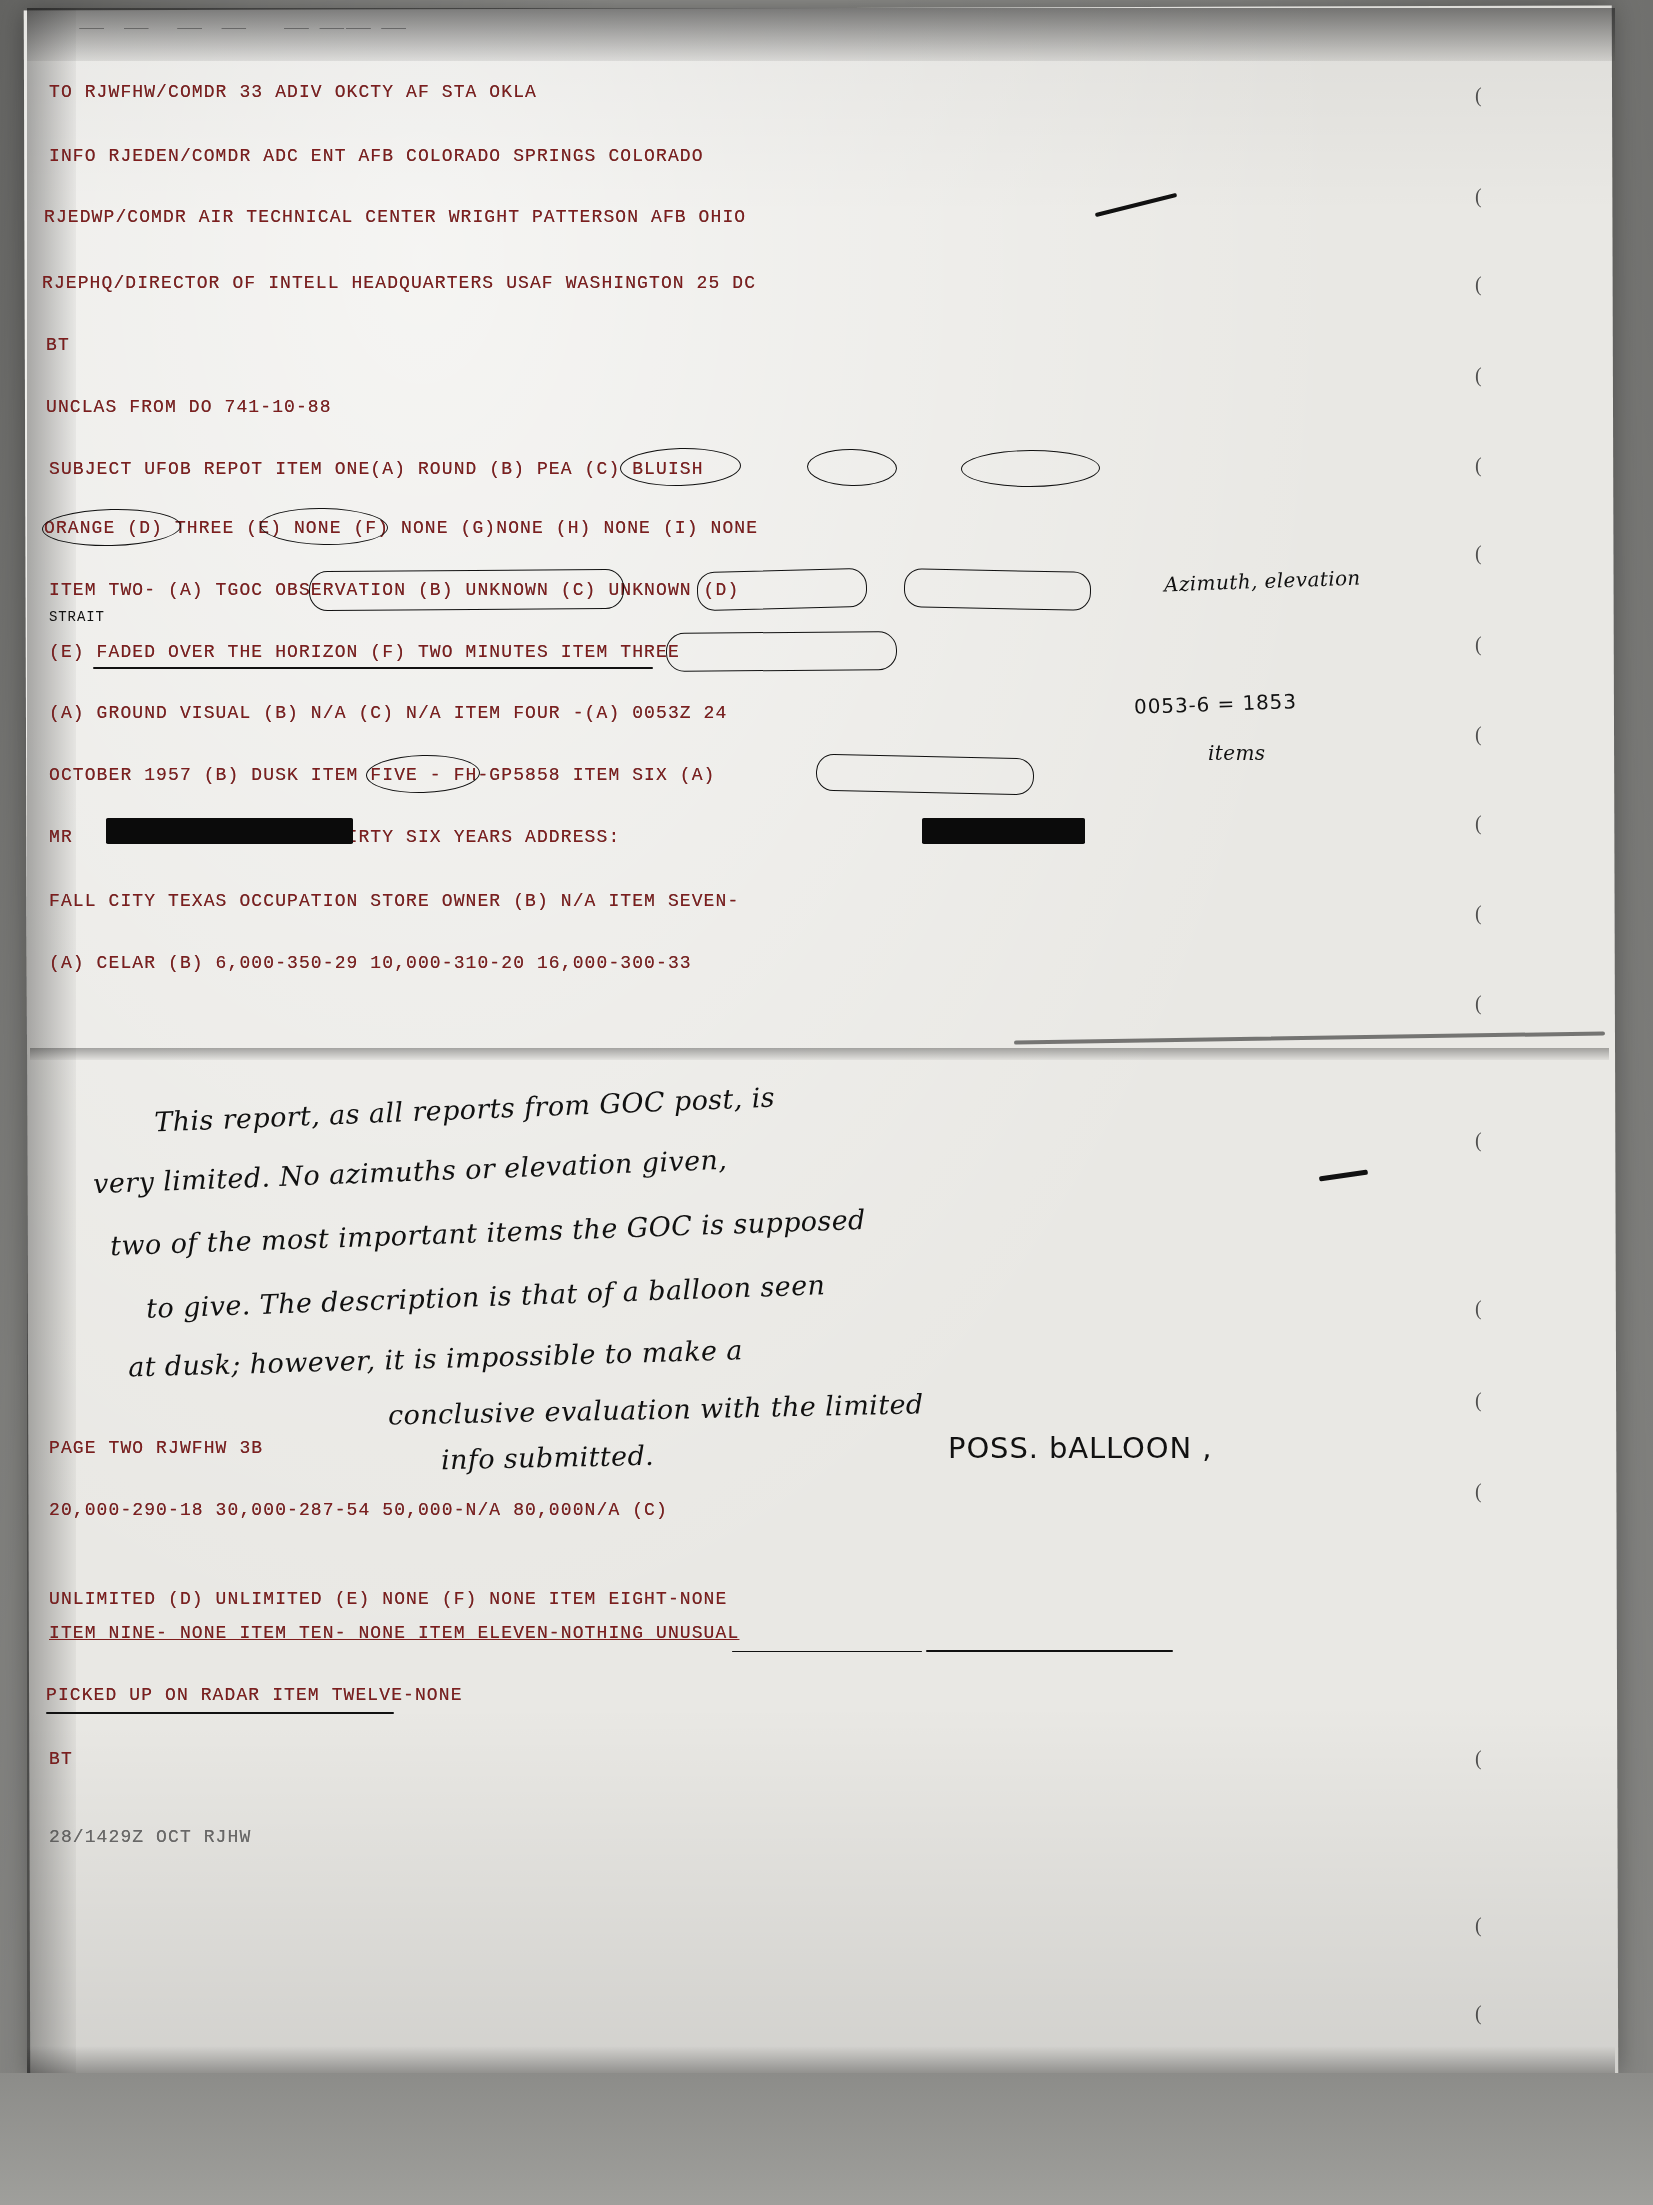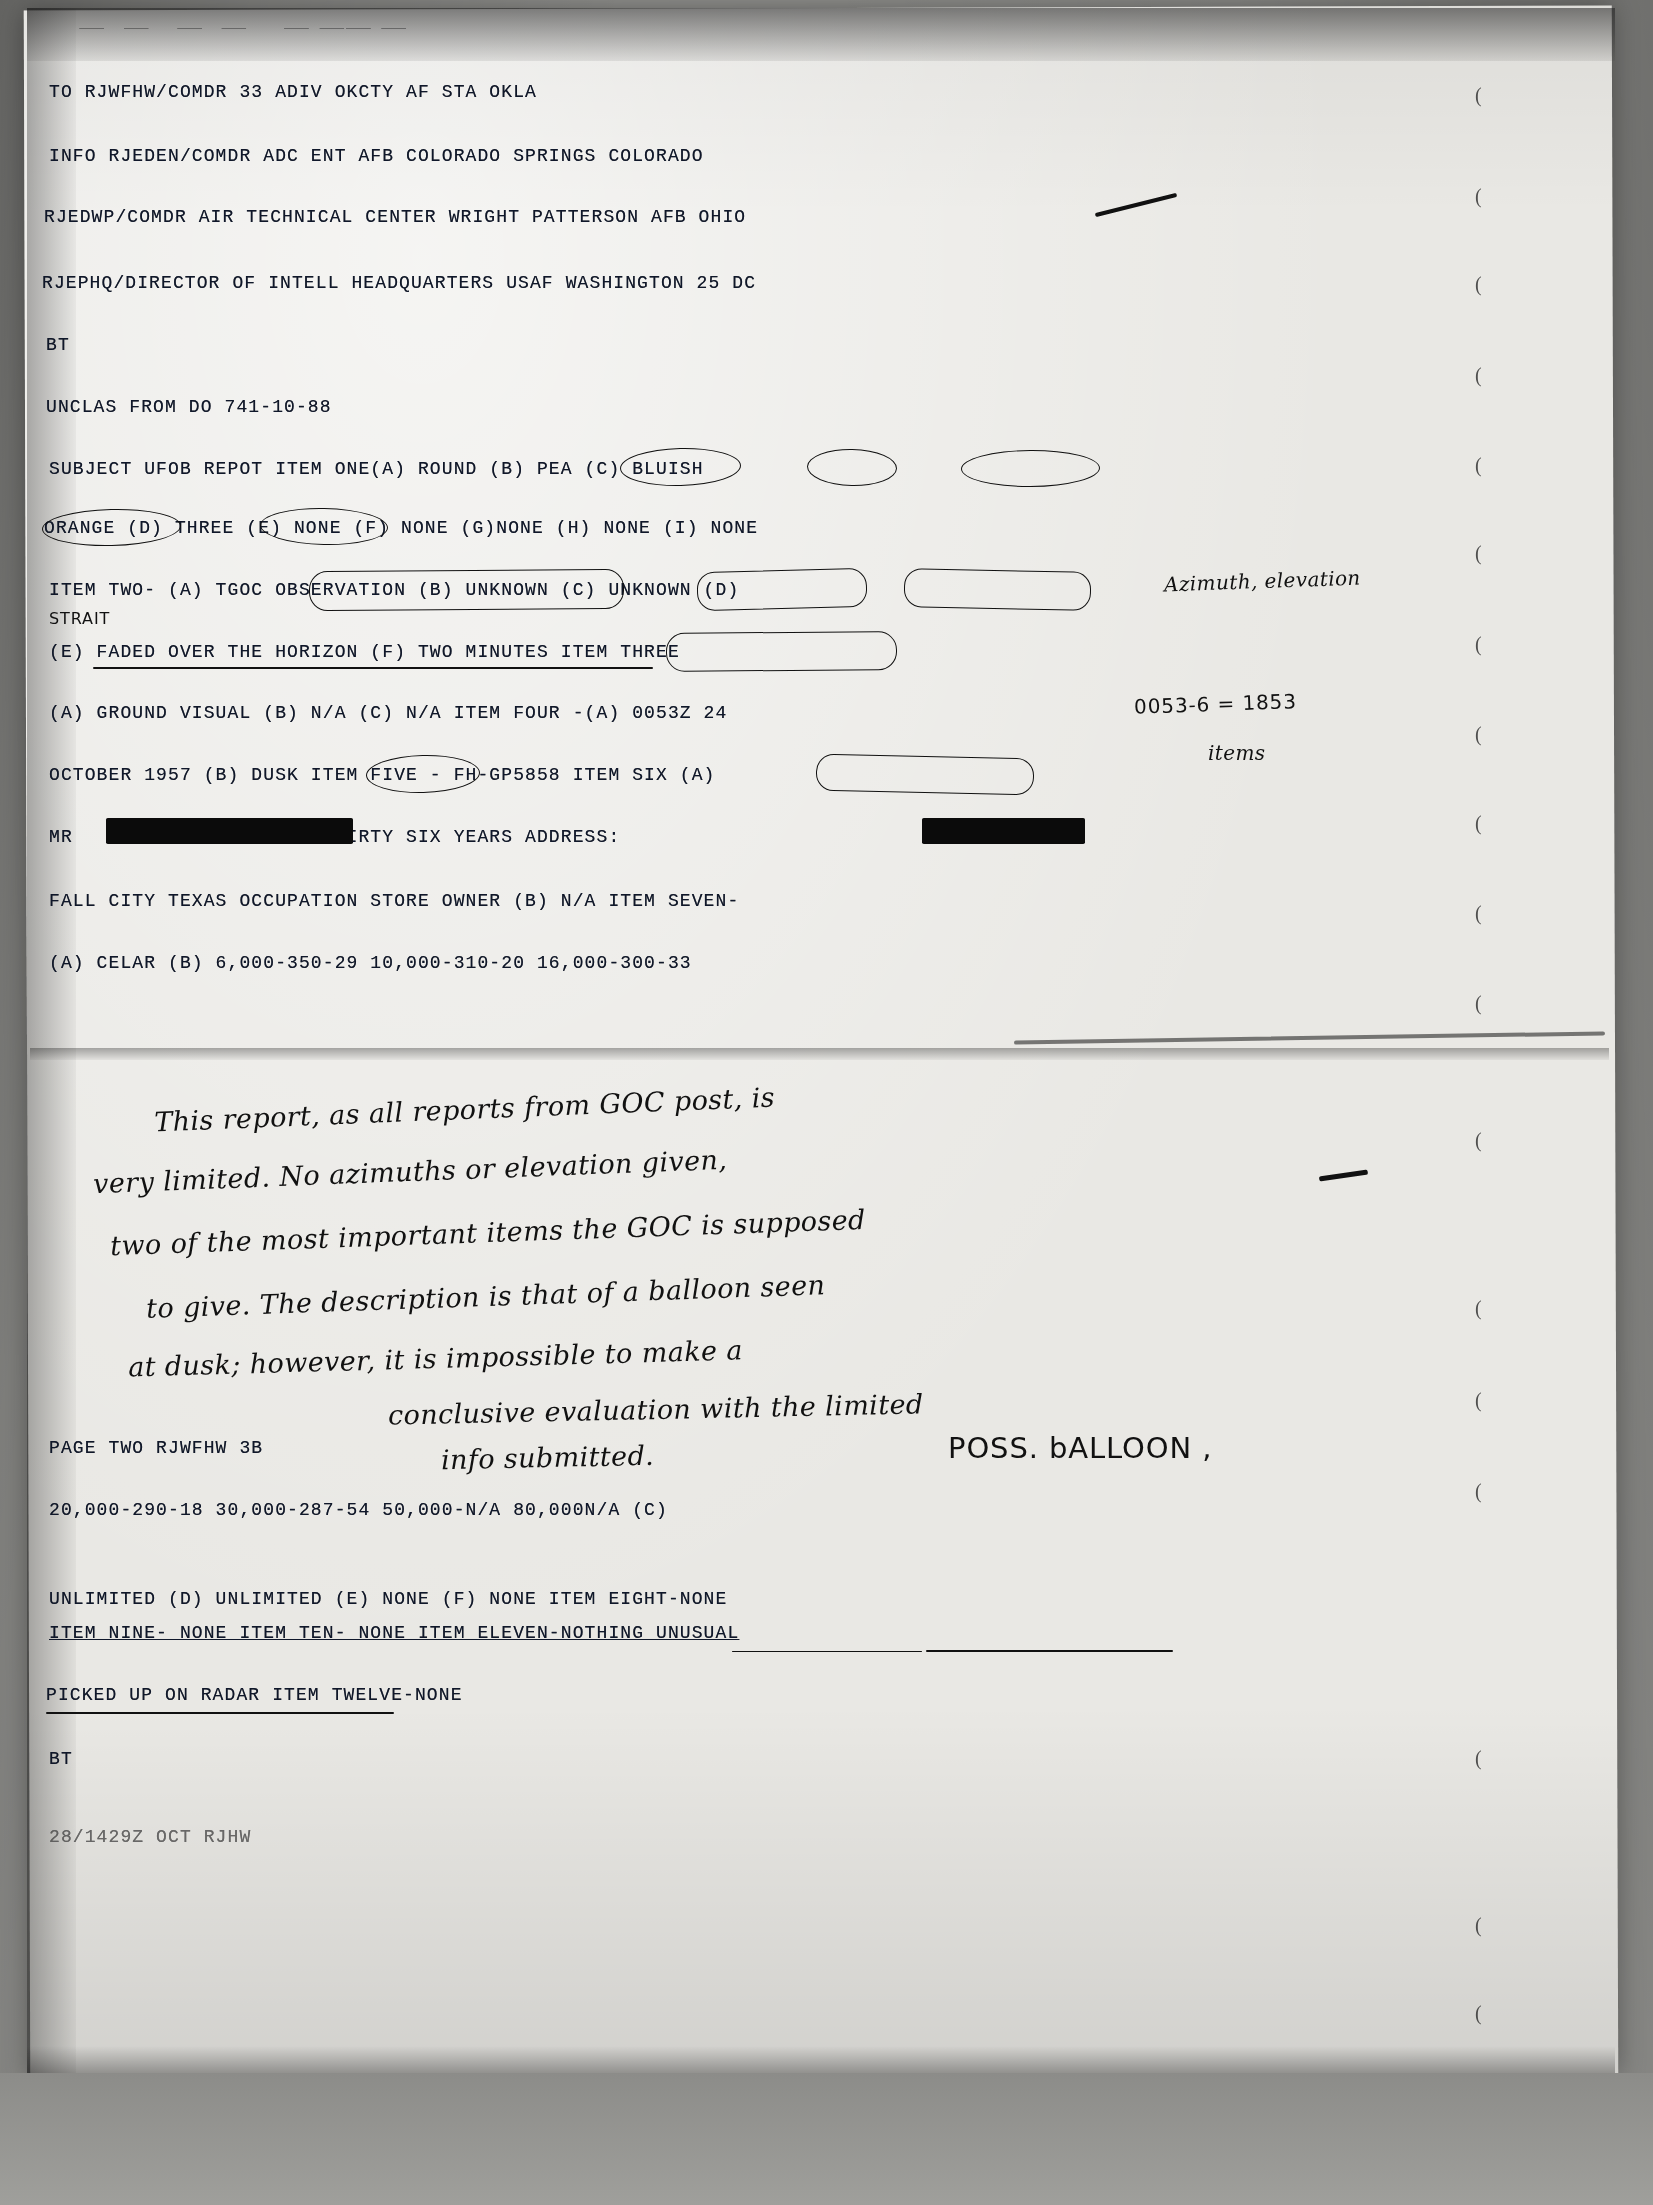--- a/index.html
+++ b/index.html
@@ -112,21 +112,21 @@
     color: #2b2b2b;
     opacity: .8;
   }
 
   
   .typed {
     position: absolute;
     font-family: "Liberation Mono", monospace;
     font-size: 18px;
     letter-spacing: 1.1px;
-    color: #0f172a;
+    color: #7f1d1d;
     white-space: pre;
     text-shadow: 0 0 0.6px rgba(0,0,0,0.55);
   }
   .faint { color: #4a4a4a; opacity: .8; }
 
   
   .oval {
     position: absolute;
     border: 1.8px solid #111;
     border-radius: 50%;
@@ -226,21 +226,21 @@
 <div class="hstroke" style="left:46px; top:1712px; width:348px;"></div>
 <div class="hstroke" style="left:732px; top:1651px; width:190px; height:1.3px;"></div>
 
 <div class="penmark" style="left:1094px; top:203px; width:84px; height:4px; transform:rotate(-14deg);"></div>
 <div class="penmark" style="left:1319px; top:1173px; width:49px; height:5.3px; transform:rotate(-8deg);"></div>
 
 <div class="redact" style="left:106px; top:818px; width:247px; height:25.6px;"></div>
 <div class="redact" style="left:922px; top:818px; width:163px; height:25.6px;"></div>
 
 <div class="hand small" style="left:1164px; top:569px; transform:rotate(-2deg);">Azimuth, elevation</div>
-<div class="hand small print" style="left:49px; top:609px; font-size:16px;">STRAIT</div>
+<div class="hand small print" style="left:49px; top:609px; font-size:14px;font-family:Liberation Mono, monospace;">STRAIT</div>
 <div class="hand small print" style="left:1134px; top:692px; transform:rotate(-2deg);">0053-6 = 1853</div>
 <div class="hand small" style="left:1208px; top:741px;">items</div>
 
 <div id="fold-line"></div>
 <div id="fold-line2"></div>
 
 <div class="hand" style="left:154px; top:1094px; transform:rotate(-2.3deg);">This report, as all reports from GOC post, is</div>
 <div class="hand" style="left:93px; top:1156px; transform:rotate(-2.2deg);">very limited. No azimuths or elevation given,</div>
 <div class="hand" style="left:110px; top:1217px; transform:rotate(-2.0deg);">two of the most important items the GOC is supposed</div>
 <div class="hand" style="left:146px; top:1281px; transform:rotate(-2.0deg);">to give. The description is that of a balloon seen</div>

